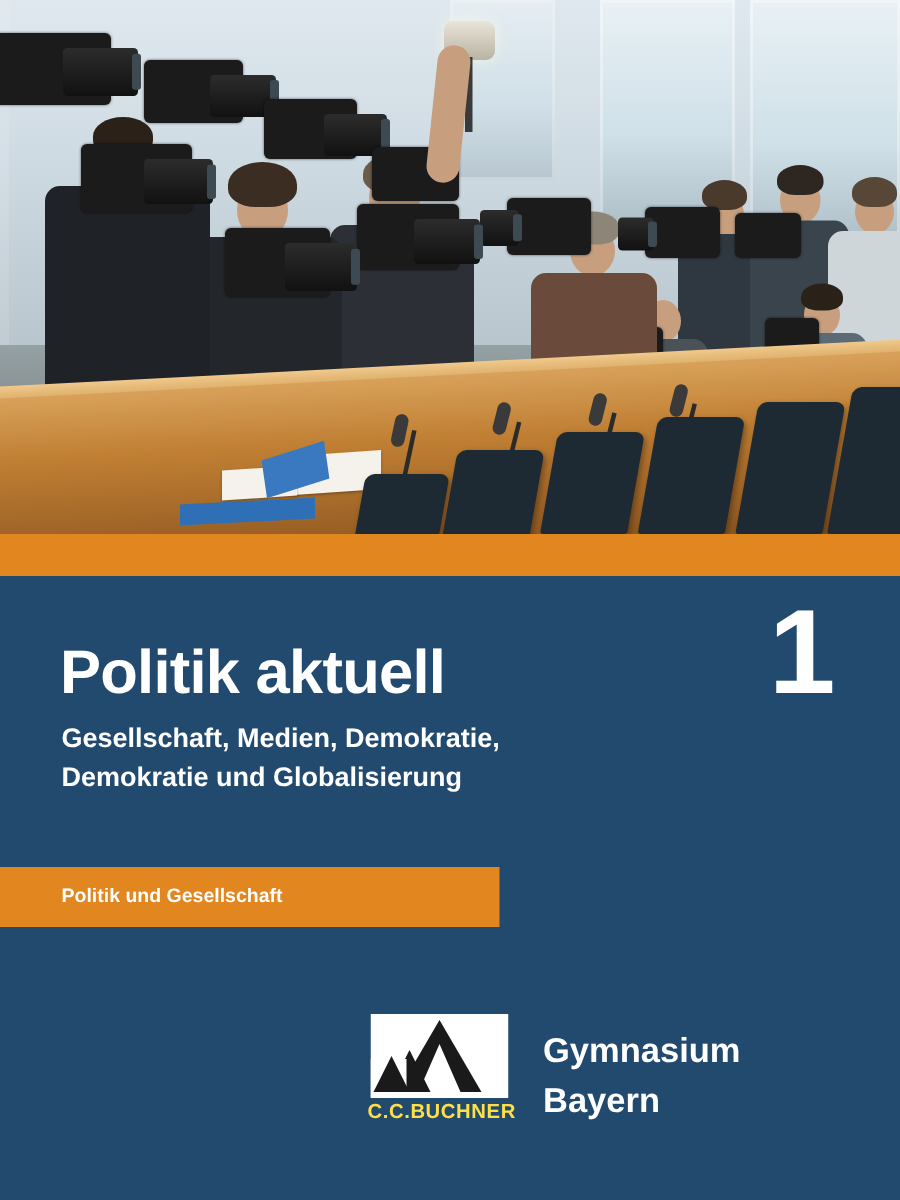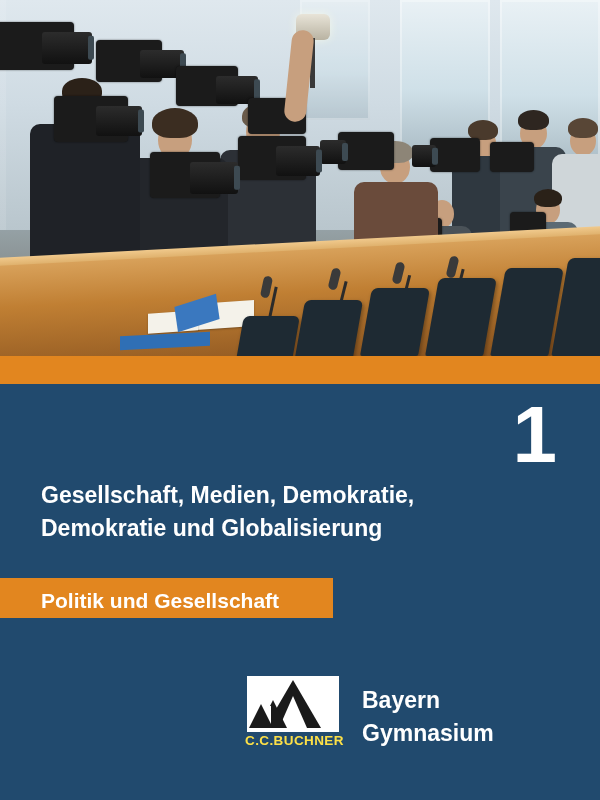--- a/index.html
+++ b/index.html
@@ -157,35 +157,35 @@
     font-size: 80px;
     font-weight: bold;
     line-height: 1;
     letter-spacing: -2px;
   }
   .subtitle {
     position: absolute;
     left: 41px; top: 95px;
     width: 470px;
     color: #ffffff;
-    font-size: 23px;
+    font-size: 18px;
     font-weight: bold;
     line-height: 1.45;
   }
   .tag {
     position: absolute;
     left: 0; top: 194px;
     width: 333px; height: 40px;
     background: #e2861f;
   }
   .tag span {
     position: absolute;
     left: 41px; top: 11px;
     color: #ffffff;
-    font-size: 21px;
+    font-size: 13px;
     font-weight: bold;
   }
 
   
   .publisher {
     position: absolute;
     left: 0; top: 292px;
     width: 600px;
     height: 100px;
   }
@@ -314,20 +314,21 @@
     <div class="chair" style="left:366px; top:288px; width:58px; height:68px;"></div>
     <div class="chair" style="left:432px; top:278px; width:58px; height:78px;"></div>
     <div class="chair" style="left:498px; top:268px; width:58px; height:88px;"></div>
     <div class="chair" style="left:560px; top:258px; width:56px; height:98px;"></div>
   </div>
 
   <div class="orange-bar"></div>
 
   <div class="navy">
 
+    <div class="title">Politik aktuell</div>
 
     <div class="grade">1</div>
 
     <div class="subtitle">
       <div>Gesellschaft, Medien, Demokratie,</div>
       <div>Demokratie und Globalisierung</div>
     </div>
 
     <div class="tag">
       <span>Politik und Gesellschaft</span>
@@ -341,19 +342,19 @@
             <polygon points="46,4 74,52 18,52" fill="#1a1a1a"></polygon>
             <polygon points="46,20 60,52 32,52" fill="#ffffff"></polygon>
             <polygon points="26,24 40,52 12,52" fill="#1a1a1a"></polygon>
             <rect x="0" y="30" width="24" height="26" fill="#ffffff"></rect>
             <polygon points="14,28 26,52 2,52" fill="#1a1a1a"></polygon>
           </svg>
         </div>
         <div class="wordmark">C.C.BUCHNER</div>
       </div>
       <div class="school">
+        <div>Gymnasium</div>
         <div>Bayern</div>
-        <div>Gymnasium</div>
       </div>
     </div>
 
   </div>
 </div>
 
 </body></html>

